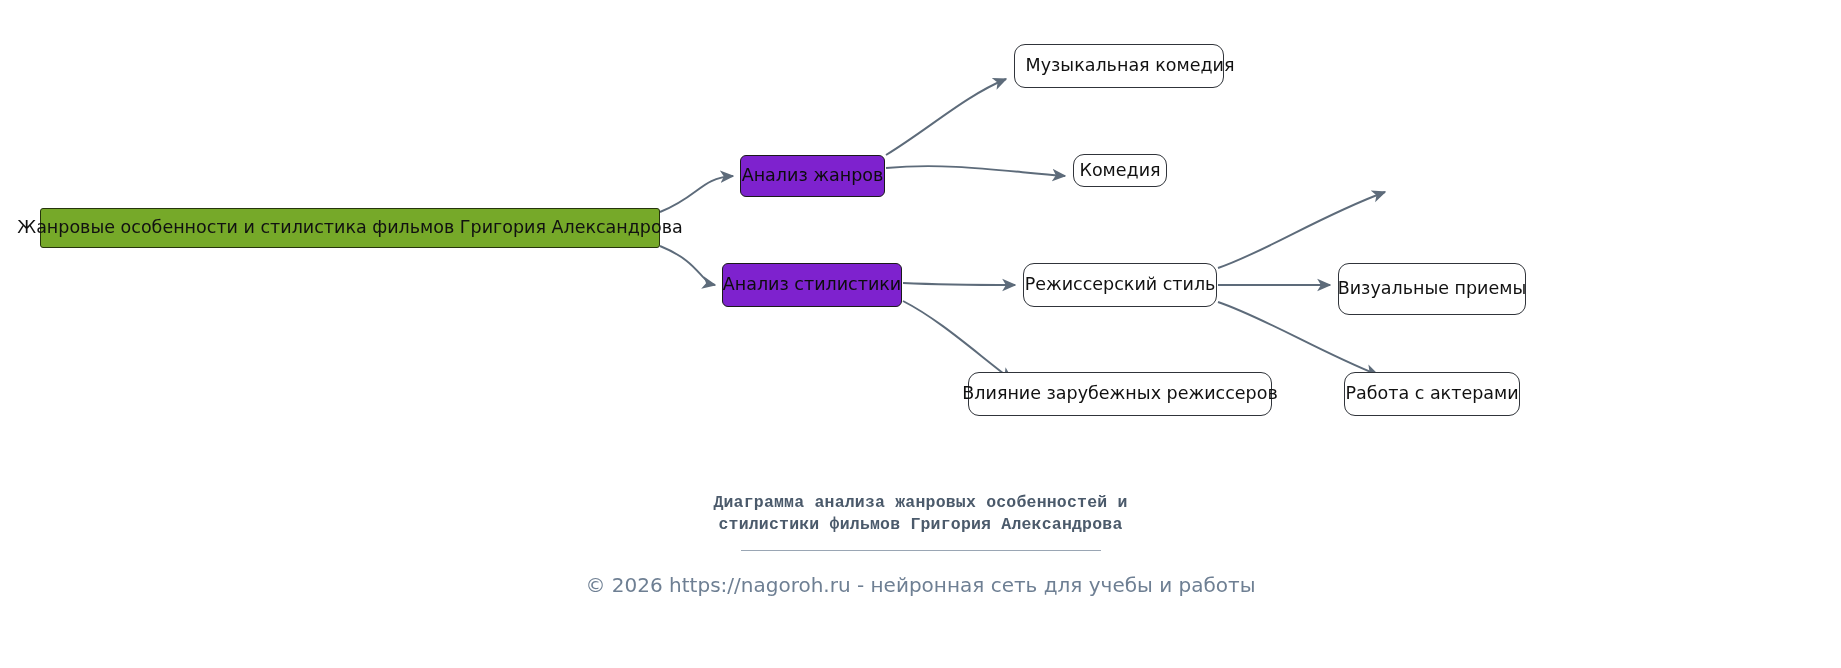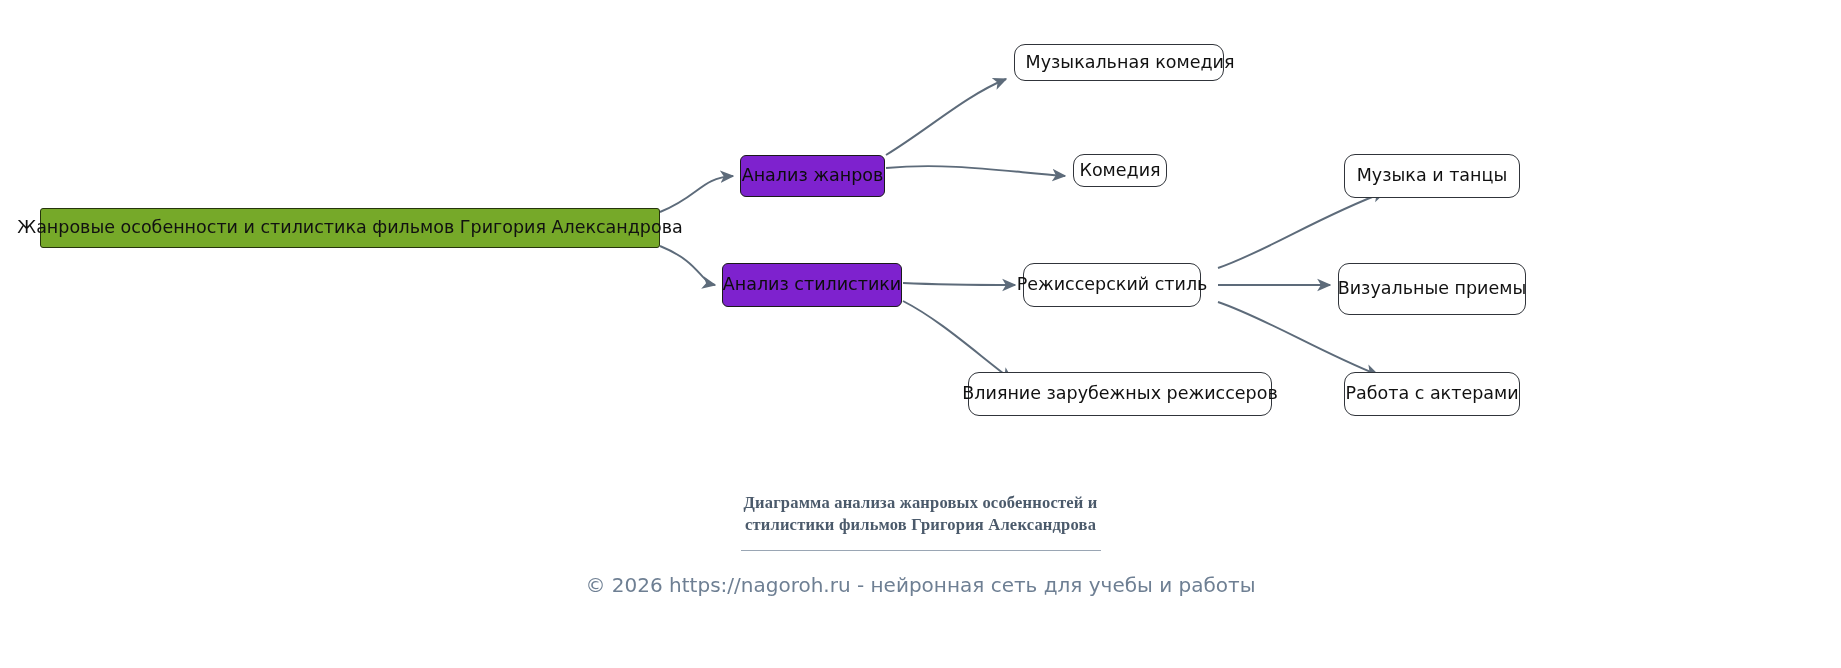--- a/index.html
+++ b/index.html
@@ -58,21 +58,21 @@
     border-width: 1.5px;
   }
   .caption-block {
     position: absolute;
     left: 0;
     top: 492px;
     width: 1841px;
     text-align: center;
   }
   .caption-title {
-    font-family: Liberation Serif, serif;
+    font-family: Liberation Mono, monospace;
     font-weight: bold;
     font-size: 16.5px;
     line-height: 1.35;
     color: #4b5a6b;
     letter-spacing: 0.2px;
   }
   .caption-rule {
     width: 360px;
     height: 1px;
     background: #9aa6b4;
@@ -114,39 +114,36 @@
   </div>
 
   <div class="node branch" style="left:740px; top:155px; width:145px; height:42px;">
     <span>Анализ жанров</span>
   </div>
 
   <div class="node branch" style="left:722px; top:263px; width:180px; height:44px;">
     <span>Анализ стилистики</span>
   </div>
 
-  <div class="node leaf" style="left:1014px; top:44px; width:210px; height:37px;padding-left:36px;">
+  <div class="node leaf" style="left:1014px; top:44px; width:210px; height:44px;padding-left:36px;">
     <span>Музыкальная комедия</span>
   </div>
 
   <div class="node leaf" style="left:1073px; top:154px; width:94px; height:33px;">
     <span>Комедия</span>
   </div>
 
-  <div class="node leaf" style="left:1023px; top:263px; width:178px; height:44px;">
+  <div class="node leaf" style="left:1023px; top:263px; width:194px; height:44px;">
     <span>Режиссерский стиль</span>
   </div>
 
   <div class="node leaf" style="left:968px; top:372px; width:304px; height:44px;">
     <span>Влияние зарубежных режиссеров</span>
   </div>
 
-  <div class="node leaf" style="left:1344px; top:154px; width:176px; height:44px;">
-    <span>Музыка и танцы</span>
-  </div>
 
   <div class="node leaf" style="left:1338px; top:263px; width:188px; height:52px;">
     <span>Визуальные приемы</span>
   </div>
 
   <div class="node leaf" style="left:1344px; top:372px; width:176px; height:44px;">
     <span>Работа с актерами</span>
   </div>
 
   <div class="caption-block">

